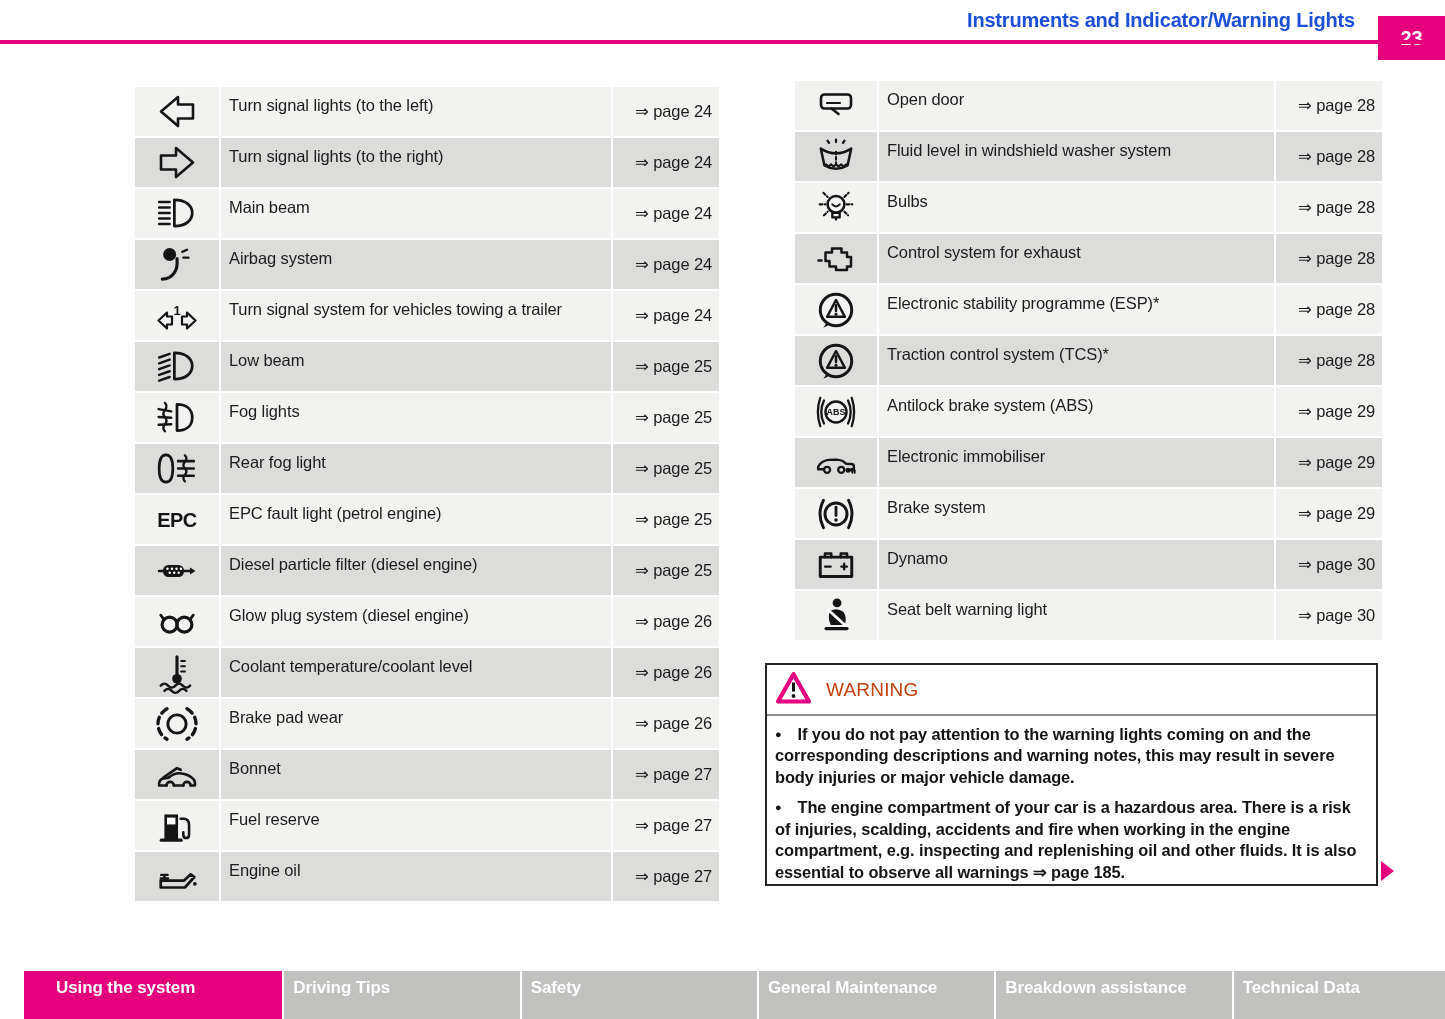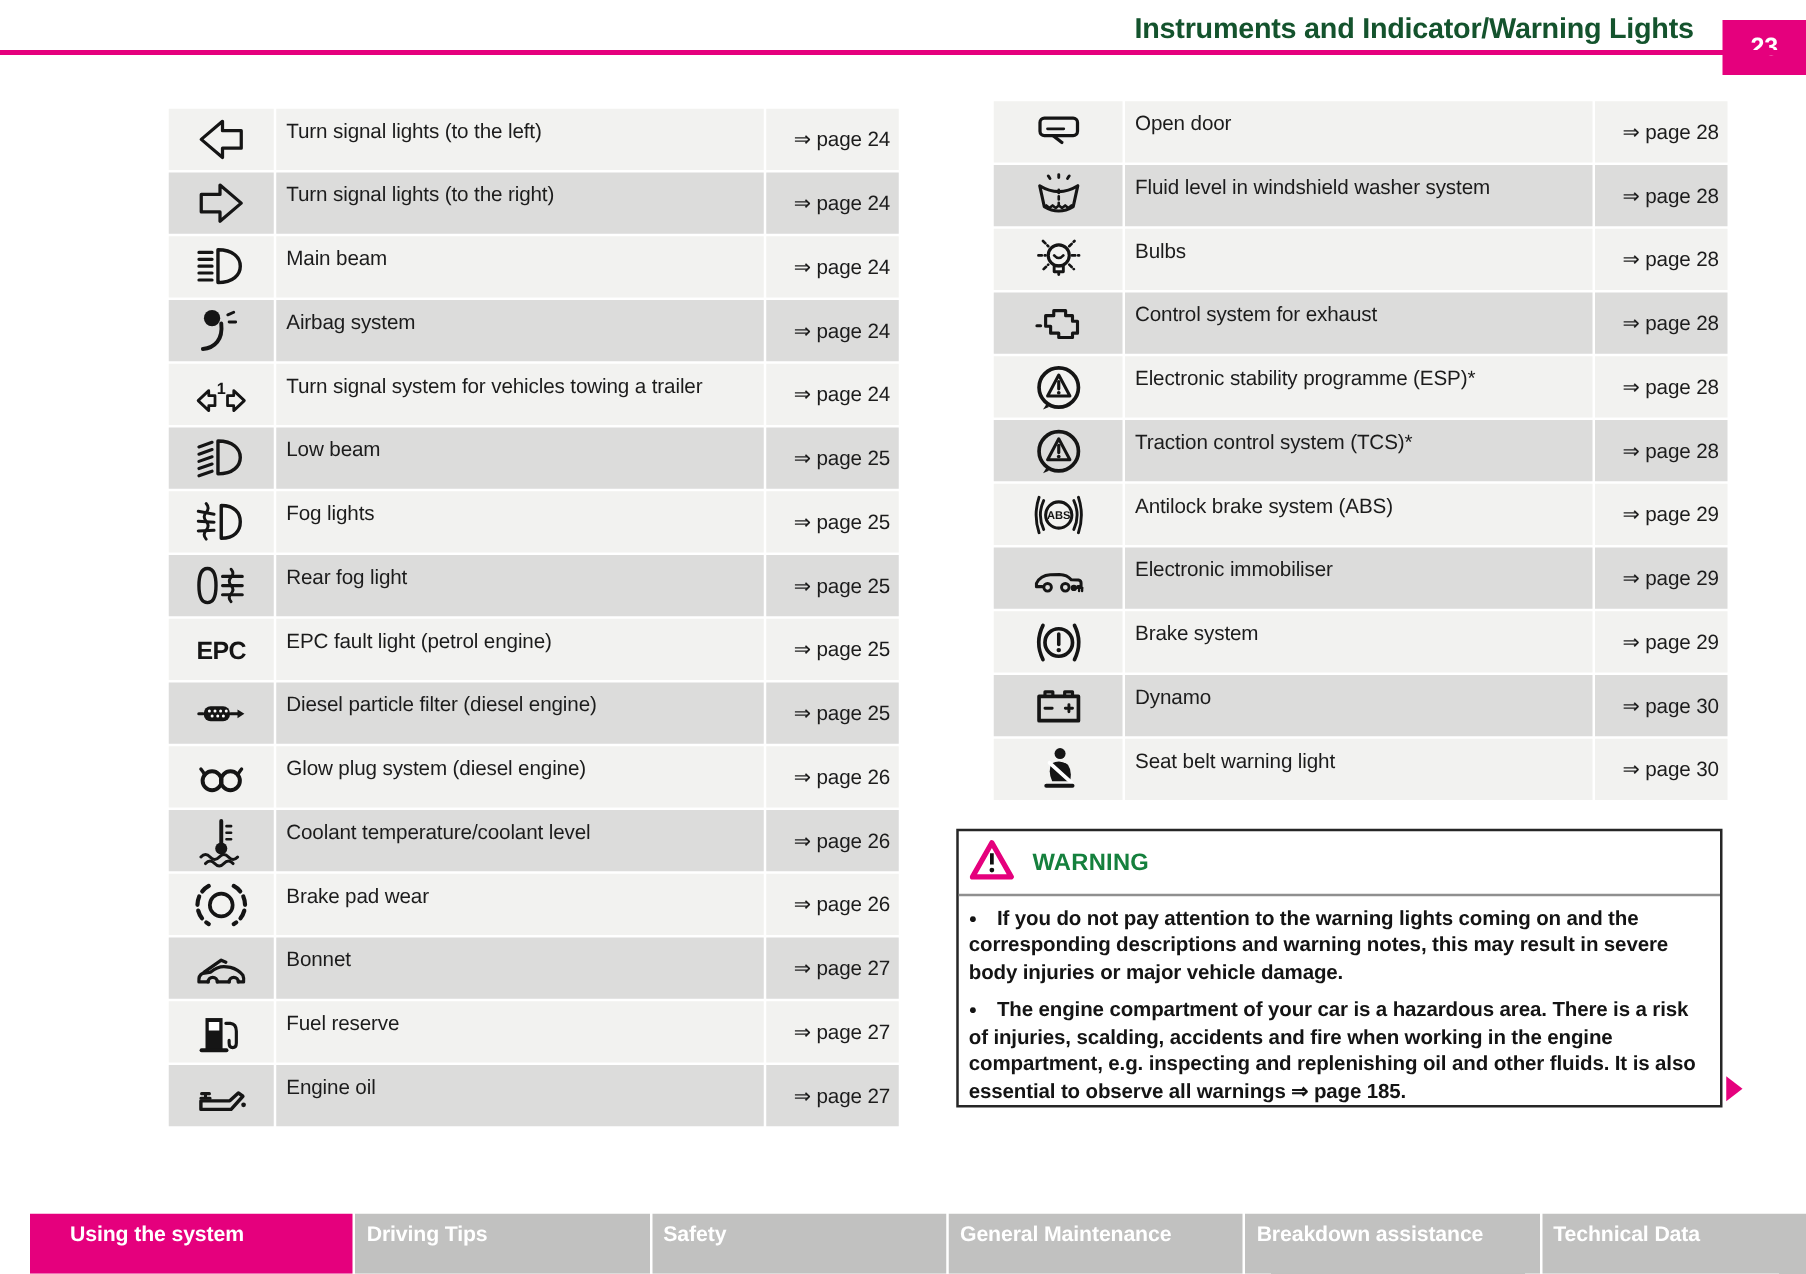--- a/index.html
+++ b/index.html
@@ -2,50 +2,50 @@
 <html><head>
 <meta charset="utf-8">
 <style>
   html,body{margin:0;padding:0;}
   body{
     width:1445px;height:1019px;position:relative;background:#ffffff;
     font-family:"Liberation Sans", sans-serif;color:#1c1c1c;overflow:hidden;
   }
   
   .header-title{
-    position:absolute;top:9px;right:90px;font-size:23px;font-weight:bold;
-    color:#14532d;letter-spacing:-0.2px;white-space:nowrap;
+    position:absolute;top:9px;right:90px;font-size:20px;font-weight:bold;
+    color:#1d4ed8;letter-spacing:-0.2px;white-space:nowrap;
   }
   .page-number-box{
     position:absolute;top:16px;right:0;width:67px;height:44px;background:var(--accent);
     color:#fff;font-size:20px;font-weight:bold;display:flex;align-items:center;justify-content:center;
   }
   .header-rule{position:absolute;top:40px;left:0;width:1445px;height:4px;background:var(--accent);}
   
   .table{position:absolute;padding-left:32px;}
   .table.left{left:103px;top:87px;width:584px;}
   .table.right{left:763px;top:81px;width:587px;}
   .row{display:flex;height:49px;margin-bottom:2px;}
   .cell{background:var(--row-light);}
   .row.dark .cell{background:var(--row-dark);}
   .icon-cell{width:84px;display:flex;align-items:center;justify-content:center;flex:none;}
-  .table.right .icon-cell{width:103px;}
+  .table.right .icon-cell{width:82px;}
   .cell.desc{flex:1;margin-left:2px;padding:9px 10px 0 8px;font-size:16.5px;letter-spacing:-0.1px;}
   .cell.page{
     width:106px;flex:none;margin-left:2px;display:flex;align-items:center;
     padding-left:22px;box-sizing:border-box;font-size:16.5px;letter-spacing:-0.1px;
   }
   .icon-cell svg{display:block;}
   
   .warning-box{
     position:absolute;left:765px;top:663px;width:613px;height:223px;
     border:2px solid #262626;box-sizing:border-box;background:#fff;
   }
   .warning-header{display:flex;align-items:center;padding:6px 10px 5px 8px;border-bottom:2px solid #8f8f8f;}
-  .warning-title{font-size:19px;font-weight:bold;margin-left:14px;color:#15803d;letter-spacing:0.2px;}
+  .warning-title{font-size:19px;font-weight:normal;margin-left:14px;color:#c2410c;letter-spacing:0.2px;}
   .warning-body{padding:8px 10px 0 8px;}
   .warning-body p{margin:0 0 9px 0;font-size:16.4px;font-weight:bold;line-height:1.31;color:#141414;letter-spacing:-0.1px;}
   .dot{font-size:11px;margin-right:16px;position:relative;top:-2px;}
   
   .next-arrow{
     position:absolute;left:1381px;top:861px;width:0;height:0;
     border-left:13px solid var(--accent);border-top:10px solid transparent;border-bottom:10px solid transparent;
   }
   
   footer{position:absolute;left:0;bottom:0;width:1445px;height:48px;display:flex;gap:2px;padding-left:24px;}

